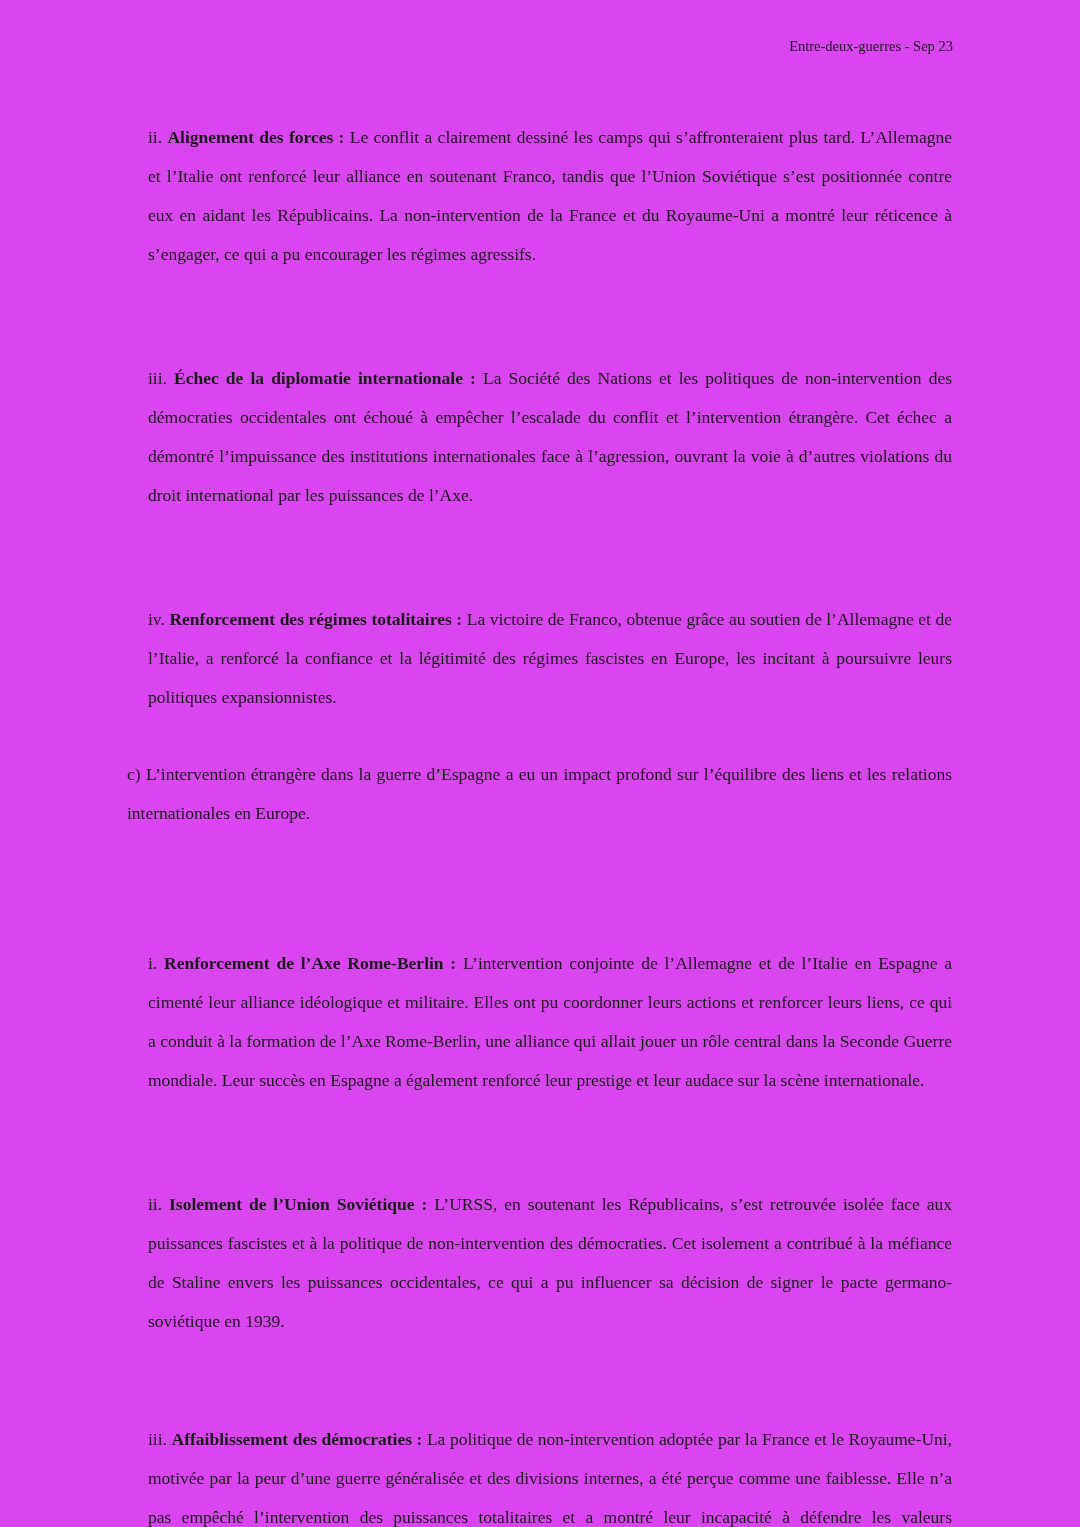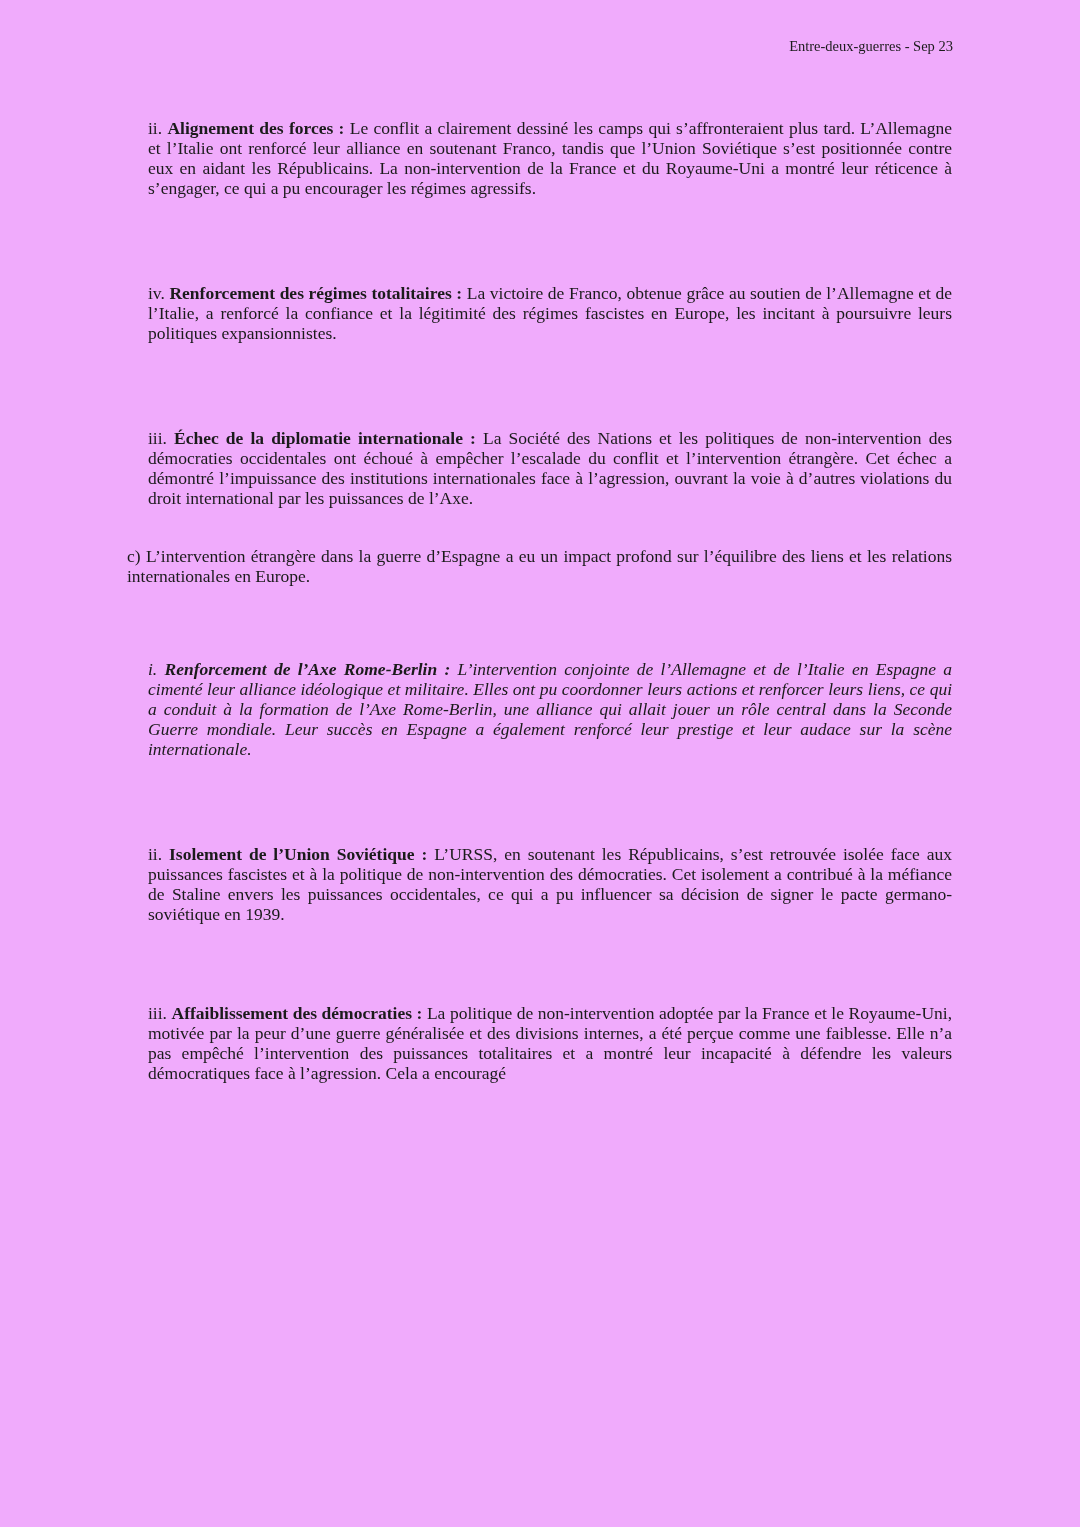--- a/index.html
+++ b/index.html
@@ -11,55 +11,55 @@
     width: 1080px;
     height: 1527px;
     position: relative;
     font-family: "Liberation Serif", "DejaVu Serif", serif;
     color: #1b1b1b;
     -webkit-font-smoothing: antialiased;
   }
   .page {
     position: absolute;
     inset: 0;
-    background: #f0abfc;
+    background: #d946ef;
   }
   .page-header {
     position: absolute;
     top: 38px;
     left: 127px;
     right: 127px;
     text-align: right;
     font-size: 14.5px;
     color: #1b1b1b;
   }
   .doc-body {
     position: absolute;
     top: 118px;
     left: 127px;
     width: 825px;
   }
   p {
     margin: 0;
     font-size: 17.5px;
-    line-height: 20px;
+    line-height: 39px;
     text-align: justify;
   }
   .list-item {
     margin-left: 21px;
   }
   .lead {
     font-weight: bold;
   }
   .bold-para {
     font-weight: bold;
   }
   .mt-85 { margin-top: 85px; }
   .mt-83 { margin-top: 79px; }
-  .mt-73 { margin-top: 73px; font-style: italic; }
+  .mt-73 { margin-top: 111px; }
   .mt-50 { margin-top: 50px; }
   .mt-38 { margin-top: 38px; }
   .page-footer {
     position: absolute;
     top: 1430px;
     left: 0;
     width: 1080px;
     text-align: center;
     font-size: 16.5px;
     color: #1b1b1b;
@@ -76,29 +76,29 @@
 
   <div class="doc-body">
 
     <p class="list-item">
       <span class="marker">ii.</span>
       <span class="lead">Alignement des forces :</span>
       <span class="body-text">Le conflit a clairement dessiné les camps qui s’affronteraient plus tard. L’Allemagne et l’Italie ont renforcé leur alliance en soutenant Franco, tandis que l’Union Soviétique s’est positionnée contre eux en aidant les Républicains. La non-intervention de la France et du Royaume-Uni a montré leur réticence à s’engager, ce qui a pu encourager les régimes agressifs.</span>
     </p>
 
     <p class="list-item mt-85">
+      <span class="marker">iii.</span>
+      <span class="lead">Échec de la diplomatie internationale :</span>
+      <span class="body-text">La Société des Nations et les politiques de non-intervention des démocraties occidentales ont échoué à empêcher l’escalade du conflit et l’intervention étrangère. Cet échec a démontré l’impuissance des institutions internationales face à l’agression, ouvrant la voie à d’autres violations du droit international par les puissances de l’Axe.</span>
+    </p>
+
+    <p class="list-item mt-85">
       <span class="marker">iv.</span>
       <span class="lead">Renforcement des régimes totalitaires :</span>
       <span class="body-text">La victoire de Franco, obtenue grâce au soutien de l’Allemagne et de l’Italie, a renforcé la confiance et la légitimité des régimes fascistes en Europe, les incitant à poursuivre leurs politiques expansionnistes.</span>
-    </p>
-
-    <p class="list-item mt-85">
-      <span class="marker">iii.</span>
-      <span class="lead">Échec de la diplomatie internationale :</span>
-      <span class="body-text">La Société des Nations et les politiques de non-intervention des démocraties occidentales ont échoué à empêcher l’escalade du conflit et l’intervention étrangère. Cet échec a démontré l’impuissance des institutions internationales face à l’agression, ouvrant la voie à d’autres violations du droit international par les puissances de l’Axe.</span>
     </p>
 
 
     <p class="mt-38">
       <span>c) L’intervention étrangère dans la guerre d’Espagne a eu un impact profond sur l’équilibre des liens et les relations internationales en Europe.</span>
     </p>
 
     <p class="list-item mt-73">
       <span class="marker">i.</span>
       <span class="lead">Renforcement de l’Axe Rome-Berlin :</span>

